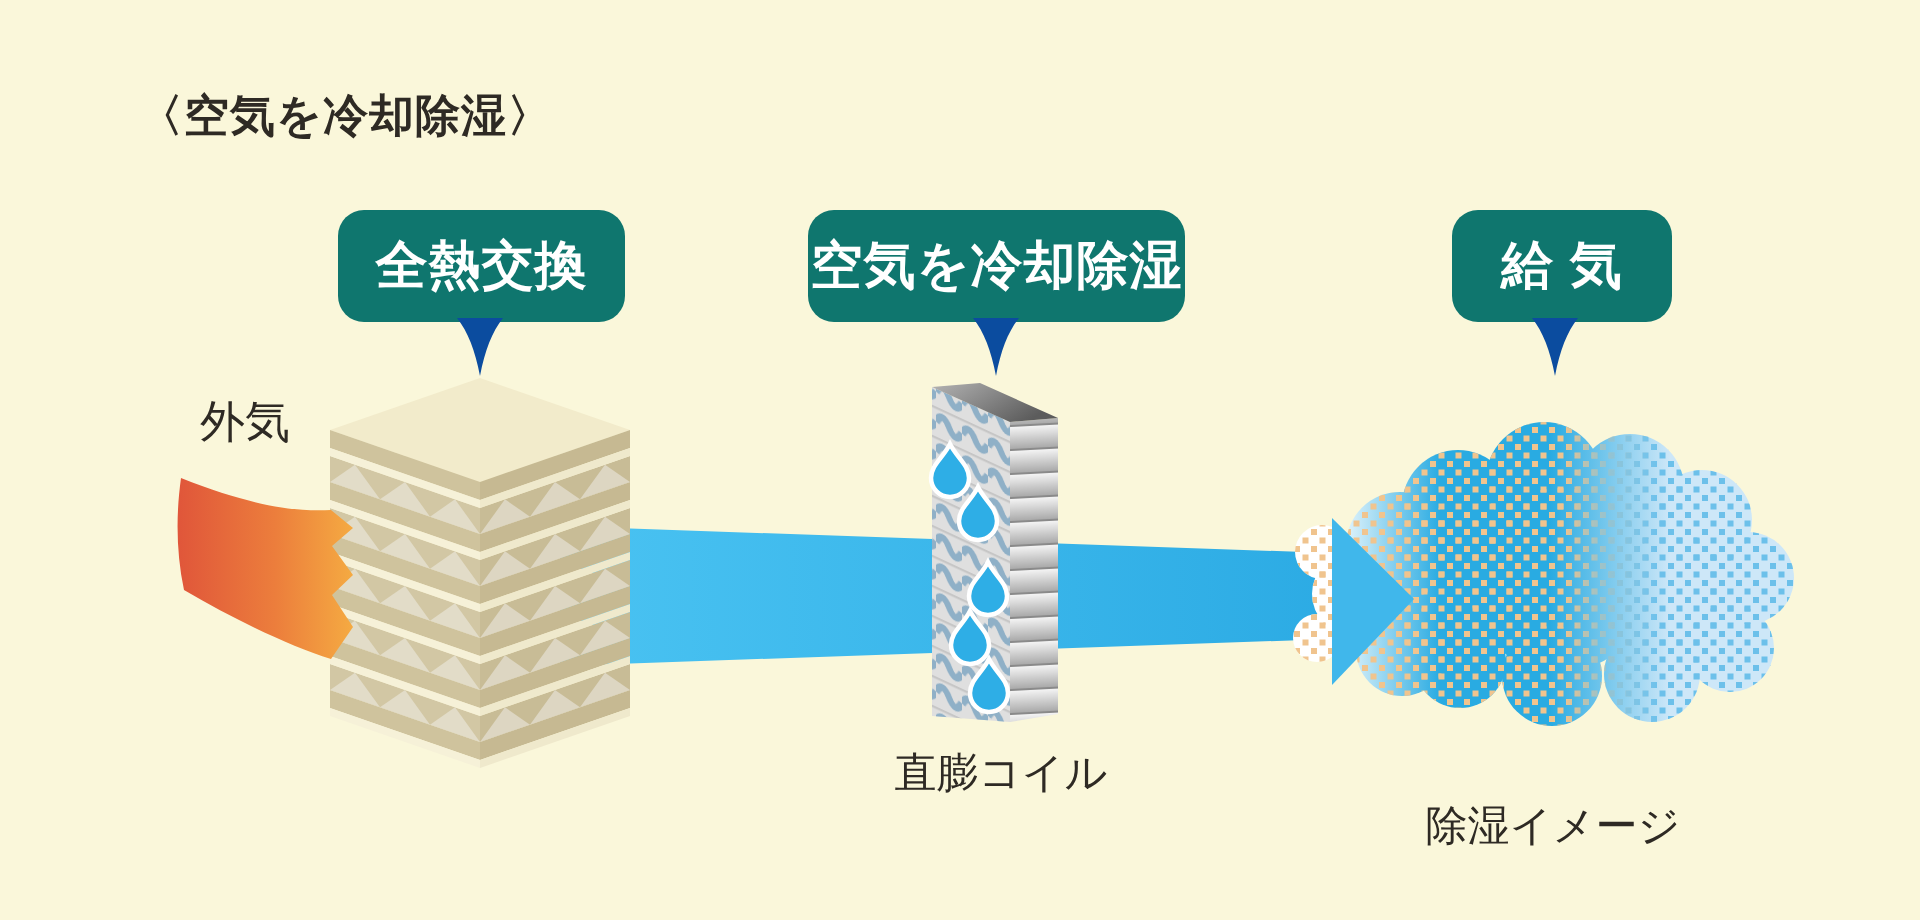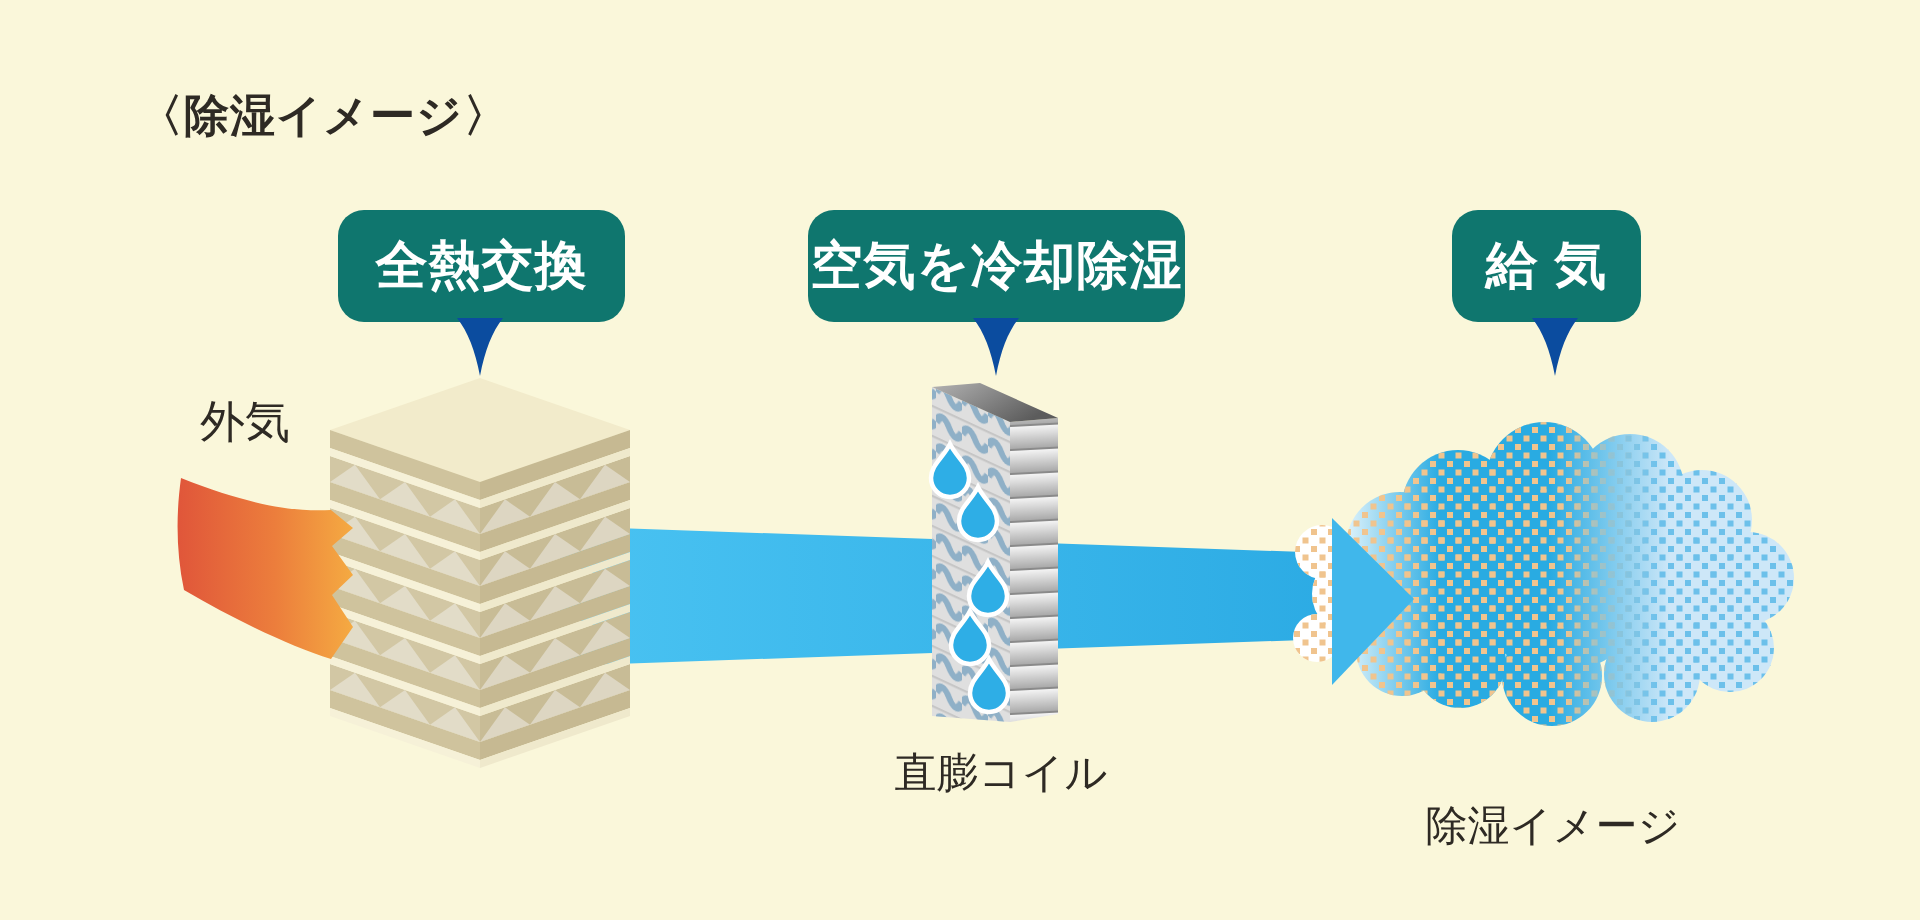--- a/index.html
+++ b/index.html
@@ -168,33 +168,33 @@
       <g fill="#2EAEE6" stroke="#FFFFFF" stroke-width="4.5">
         <use href="#dropShape" transform="translate(950,470)"></use>
         <use href="#dropShape" transform="translate(978,513)"></use>
         <use href="#dropShape" transform="translate(988,588)"></use>
         <use href="#dropShape" transform="translate(970,637)"></use>
         <use href="#dropShape" transform="translate(989,685)"></use>
       </g>
     </g>
   </svg>
 
-  <div class="title">〈除湿イメージ〉</div>
+  <div class="title">〈空気を冷却除湿〉</div>
 
   <div class="callout" style="left:338px;top:210px;width:287px;">全熱交換</div>
   <svg class="pointer" style="left:456px;top:318px;" viewBox="0 0 48 60">
     <path d="M1,0 L47,0 C36,14 29,32 24,58 C19,32 12,14 1,0 Z" fill="#0B4C9F"></path>
   </svg>
 
   <div class="callout" style="left:808px;top:210px;width:377px;">空気を冷却除湿</div>
   <svg class="pointer" style="left:972px;top:318px;" viewBox="0 0 48 60">
     <path d="M1,0 L47,0 C36,14 29,32 24,58 C19,32 12,14 1,0 Z" fill="#0B4C9F"></path>
   </svg>
 
-  <div class="callout" style="left:1452px;top:210px;width:189px;">給 気</div>
+  <div class="callout" style="left:1452px;top:210px;width:220px;">給 気</div>
   <svg class="pointer" style="left:1531px;top:318px;" viewBox="0 0 48 60">
     <path d="M1,0 L47,0 C36,14 29,32 24,58 C19,32 12,14 1,0 Z" fill="#0B4C9F"></path>
   </svg>
 
   <div class="outside-air">外気</div>
 
 
   <div class="caption" style="left:1001px;top:746px;">
     <div>直膨コイル</div>
   </div>

